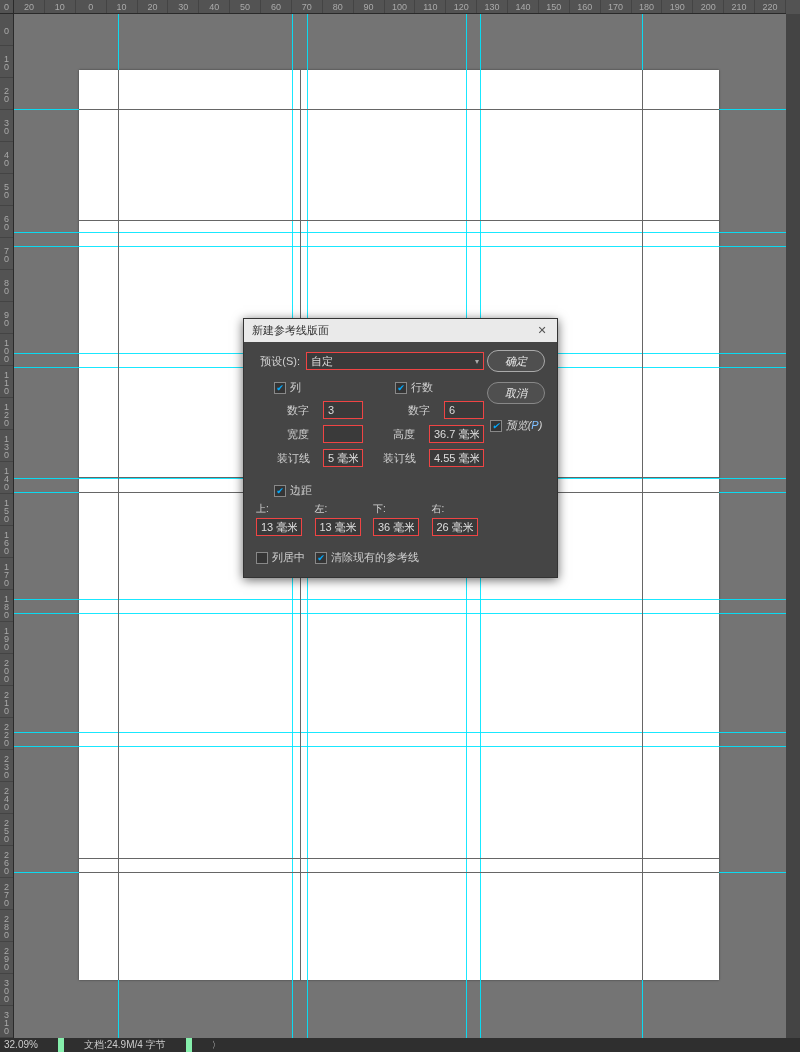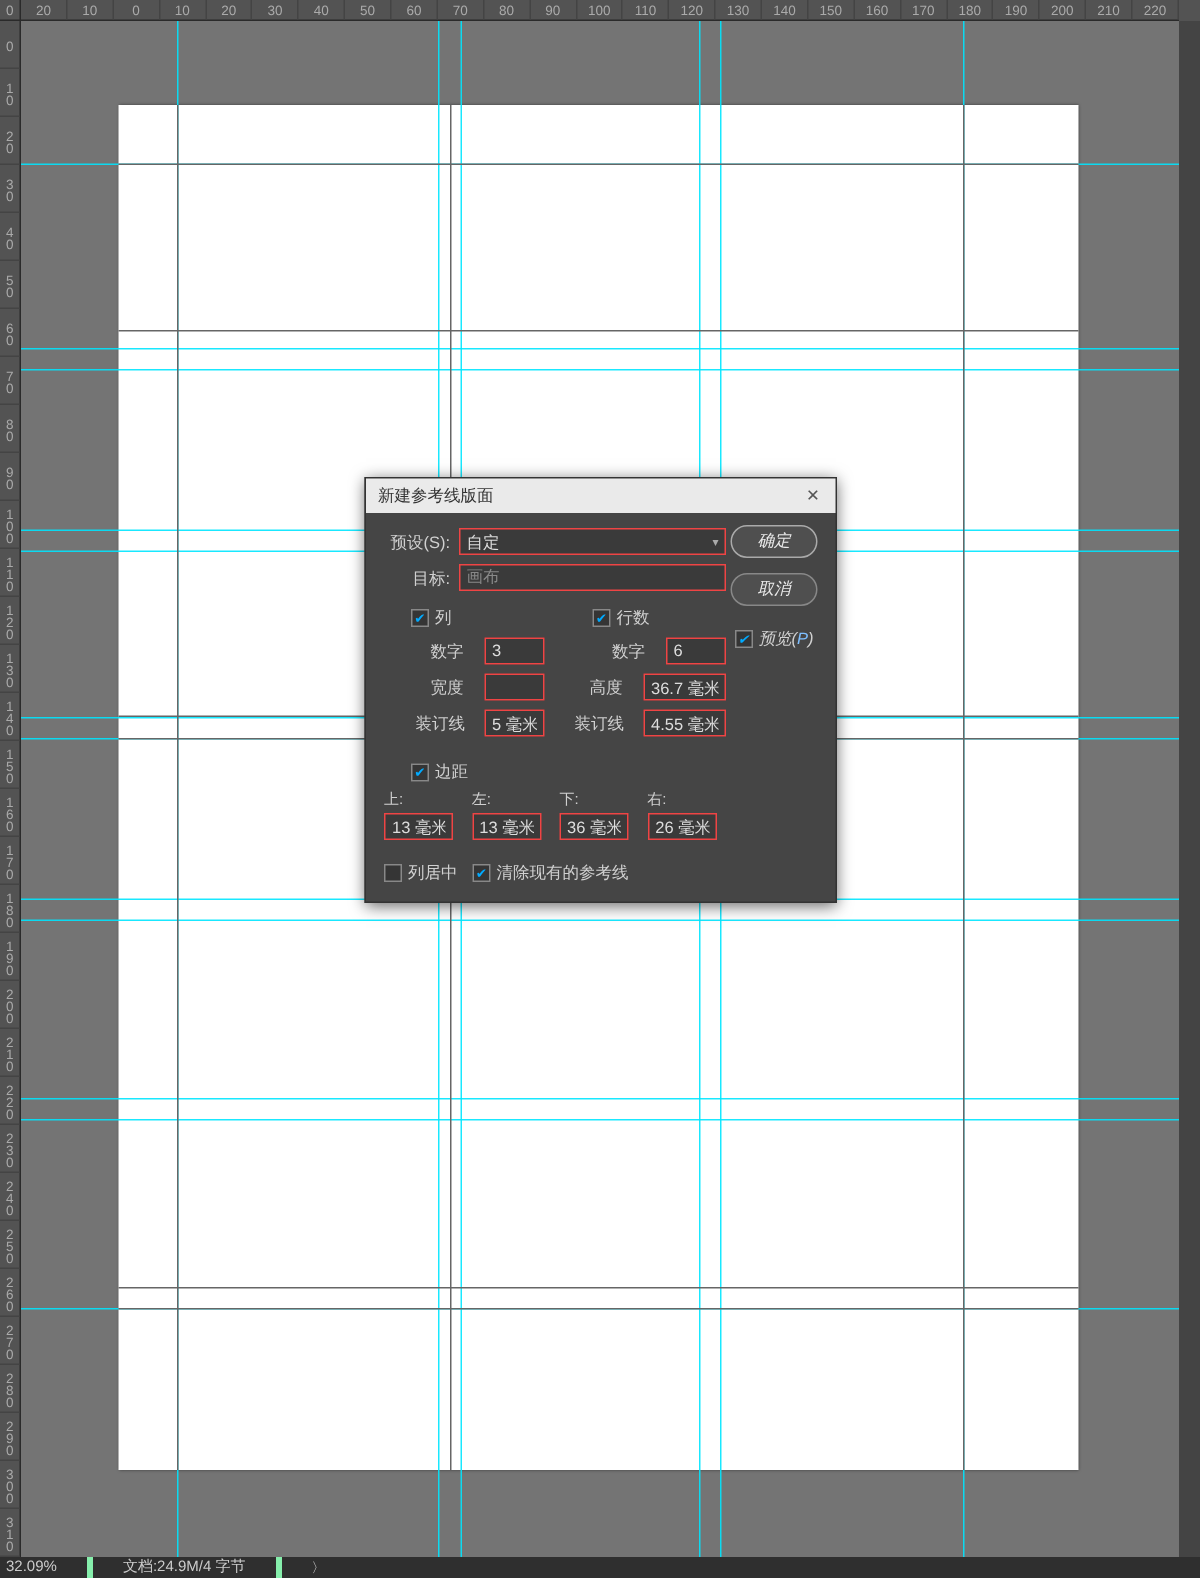--- a/index.html
+++ b/index.html
@@ -128,21 +128,21 @@
   height: 14px;
   background: #2f2f2f;
   display: flex;
   align-items: center;
   font-size: 10px;
   color: #ccc;
   gap: 20px;
   padding: 0 4px;
   z-index: 6;
 }
-.status-seg { border-right: 4px solid #86efac; padding-right: 20px; height: 100%; line-height: 14px; }
+.status-seg { border-right: 6px solid #86efac; padding-right: 20px; height: 100%; line-height: 14px; }
 .status-chevron { color: #ccc; font-size: 9px; }
 
 
 .dialog {
   position: absolute;
   left: 243px;
   top: 318px;
   width: 315px;
   background: #454545;
   border: 1px solid #333;
@@ -370,24 +370,20 @@
     </div>
 
     <div class="left-form">
       <div class="row">
         <label class="fl">预设(S):</label>
         <div class="select">
           <span>自定</span>
             <span class="caret">▾</span>
         </div>
       </div>
-      <div class="row">
-        <label class="fl">目标:</label>
-        <div class="input-ro">画布</div>
-      </div>
 
       <div class="section grid2">
         <div class="col">
           <div class="chk-row" style="margin-bottom:6px;margin-left:18px">
             <span class="chk">✔</span>
             <span>列</span>
           </div>
           <div class="row">
             <label>数字</label>
             <input class="input small" value="3" style="">

